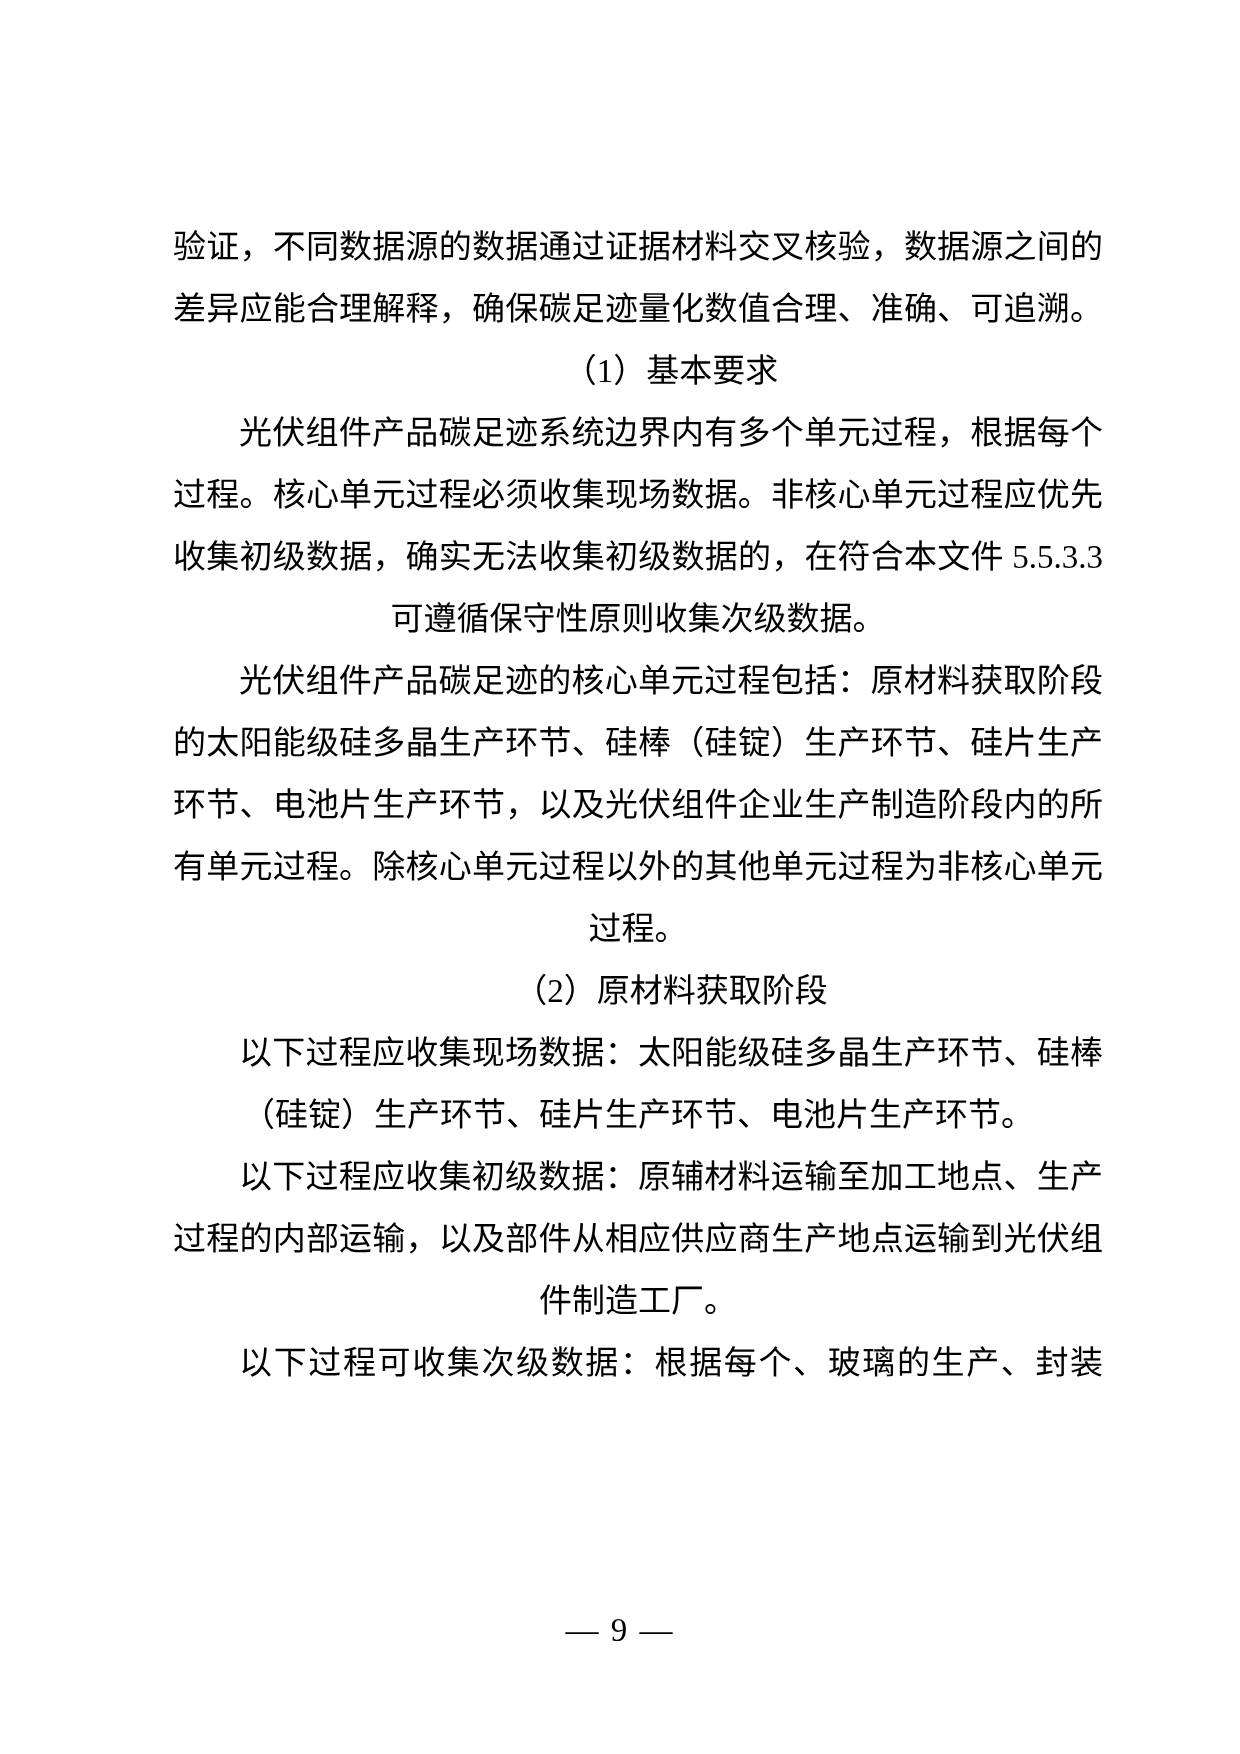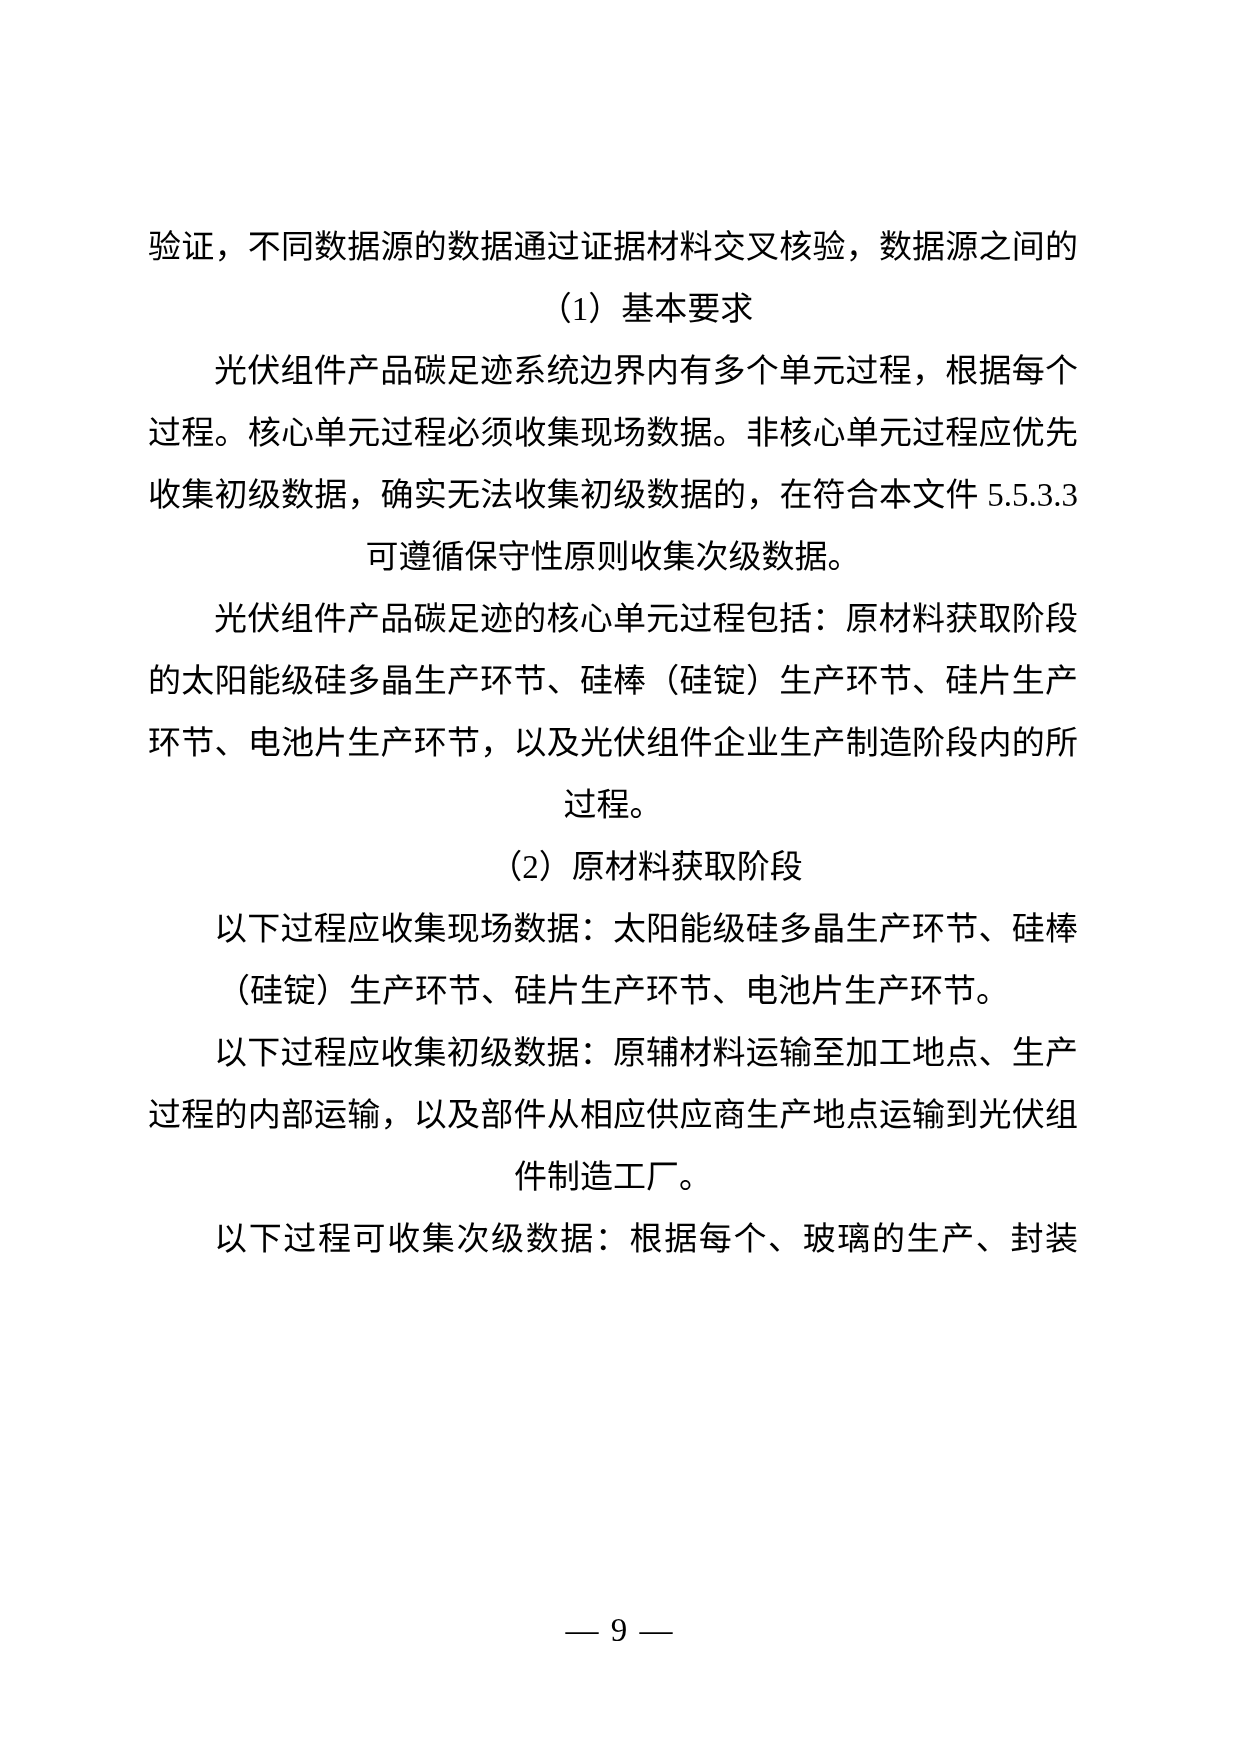--- a/index.html
+++ b/index.html
@@ -11,21 +11,21 @@
     position: relative;
     width: 1240px;
     height: 1754px;
     background: #ffffff;
     color: #000000;
     font-family: "Liberation Serif", "DejaVu Serif", serif;
     overflow: hidden;
   }
   .body-text {
     position: absolute;
-    left: 148px;
+    left: 173px;
     top: 216px;
     width: 930px;
   }
   .line {
     font-size: 33px;
     line-height: 62px;
     height: 62px;
     letter-spacing: 0;
     text-align: center;
   }
@@ -47,28 +47,30 @@
     font-size: 33px;
     letter-spacing: 2px;
   }
 </style>
 </head>
 <body>
 
 <div class="page">
   <div class="body-text">
     <div class="line just">验证，不同数据源的数据通过证据材料交叉核验，数据源之间的</div>
+    <div class="line just">差异应能合理解释，确保碳足迹量化数值合理、准确、可追溯。</div>
     <div class="line indent">（1）基本要求</div>
     <div class="line indent just">光伏组件产品碳足迹系统边界内有多个单元过程，根据每个</div>
     <div class="line just">过程。核心单元过程必须收集现场数据。非核心单元过程应优先</div>
     <div class="line just">收集初级数据，确实无法收集初级数据的，在符合本文件 5.5.3.3</div>
     <div class="line">可遵循保守性原则收集次级数据。</div>
     <div class="line indent just">光伏组件产品碳足迹的核心单元过程包括：原材料获取阶段</div>
     <div class="line just">的太阳能级硅多晶生产环节、硅棒（硅锭）生产环节、硅片生产</div>
     <div class="line just">环节、电池片生产环节，以及光伏组件企业生产制造阶段内的所</div>
+    <div class="line just">有单元过程。除核心单元过程以外的其他单元过程为非核心单元</div>
     <div class="line">过程。</div>
     <div class="line indent">（2）原材料获取阶段</div>
     <div class="line indent just">以下过程应收集现场数据：太阳能级硅多晶生产环节、硅棒</div>
     <div class="line">（硅锭）生产环节、硅片生产环节、电池片生产环节。</div>
     <div class="line indent just">以下过程应收集初级数据：原辅材料运输至加工地点、生产</div>
     <div class="line just">过程的内部运输，以及部件从相应供应商生产地点运输到光伏组</div>
     <div class="line">件制造工厂。</div>
     <div class="line indent just">以下过程可收集次级数据：根据每个、玻璃的生产、封装</div>
   </div>
 

